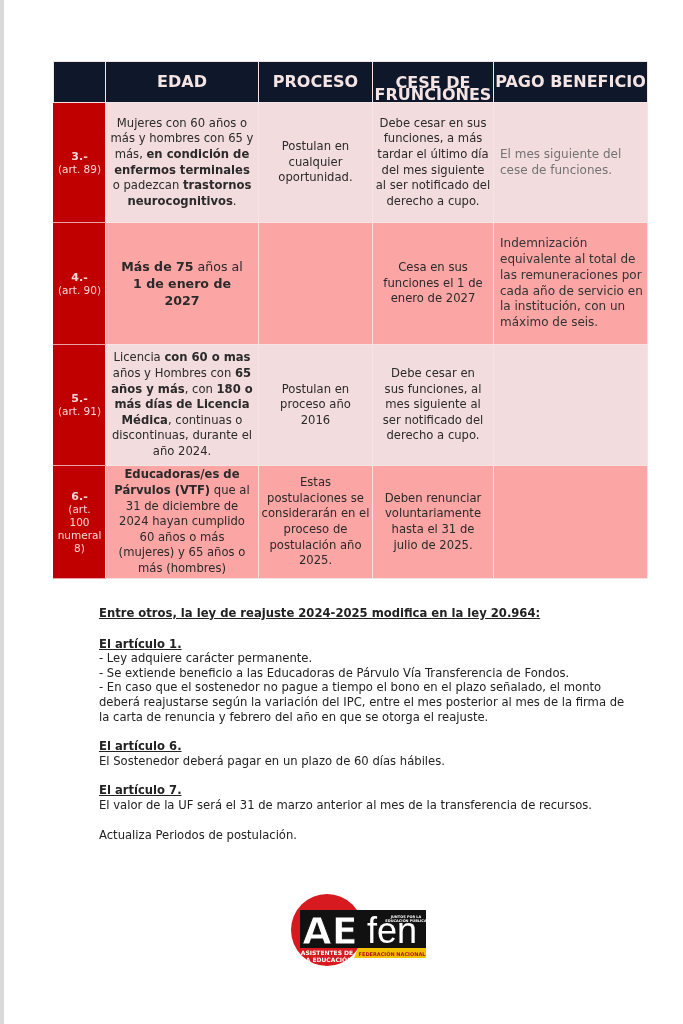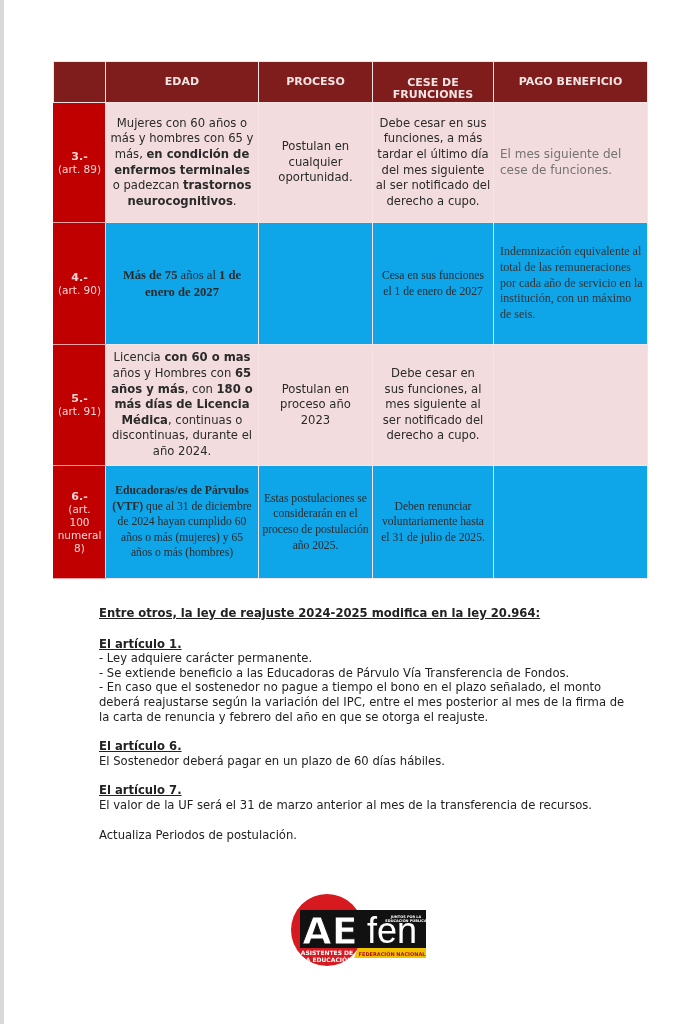--- a/index.html
+++ b/index.html
@@ -7,25 +7,25 @@
     width: 683px; height: 1024px; position: relative; overflow: hidden;
     background: #ffffff;
     font-family: "DejaVu Sans", sans-serif;
     color: #222;
   }
   .left-strip { position: absolute; left: 0; top: 0; width: 4px; height: 1024px; background: #d9d9d9; }
 
   
   .tbl { position: absolute; left: 53px; top: 61px; width: 594px; border-collapse: collapse; table-layout: fixed; }
   .tbl td, .tbl th { padding: 0; border: 1px solid #f6e3e4; text-align: center; vertical-align: middle; }
-  .tbl th { background: #7f1d1d; color: #f4e4e4; font-size: 11px; font-weight: bold; height: 39px; line-height: 12px; }
+  .tbl th { background: #0f172a; color: #f4e4e4; font-size: 16px; font-weight: bold; height: 39px; line-height: 12px; }
   .tbl td.num { background: #c00000; color: #f5d7d7; font-size: 10.5px; line-height: 13px; border-color: #c00000 #f6e3e4 #e7a3a4 #c00000; }
   .tbl td.num b { display: block; font-size: 11px; }
   .tbl tr.light td.cell { background: #f3dcdd; }
-  .tbl tr.dark td.cell { background: #0ea5e9; font-family: Liberation Serif, serif; }
+  .tbl tr.dark td.cell { background: #fca5a5; }
   .tbl td.cell { font-size: 11.6px; line-height: 15.6px; color: #2a2a2a; }
   .tbl td.cell.pago { text-align: left; padding-left: 6px; color: #444; font-size: 12px; }
   .tbl .c-num { width: 52px; }
   .tbl .c-edad { width: 153px; }
   .tbl .c-proc { width: 114px; }
   .tbl .c-cese { width: 121px; }
   .tbl .c-pago { width: 154px; }
   .inner { padding: 0 4px; }
 
   
@@ -102,21 +102,21 @@
     </tr>
     <tr class="light" style="height:121px">
       <td class="num">
         <b>5.-</b>
         <span>(art. 91)</span>
       </td>
       <td class="cell">
           <div class="inner rich"><span>Licencia </span><b>con 60 o mas</b><span> años y Hombres con </span><b>65 años y más</b><span>, con </span><b>180 o más días de Licencia Médica</b><span>, continuas o discontinuas,  durante el año 2024.</span></div>
         </td>
       <td class="cell">
-          <div class="inner" style="padding:0 16px">Postulan en proceso año 2023</div>
+          <div class="inner" style="padding:0 16px">Postulan en proceso año 2016</div>
         </td>
       <td class="cell">
           <div class="inner" style="padding:0 8px">Debe cesar en sus funciones, al mes siguiente al ser notificado del derecho a cupo.</div>
         </td>
       <td class="cell pago">
           <div></div>
         </td>
     </tr>
     <tr class="dark" style="height:113px">
       <td class="num">

